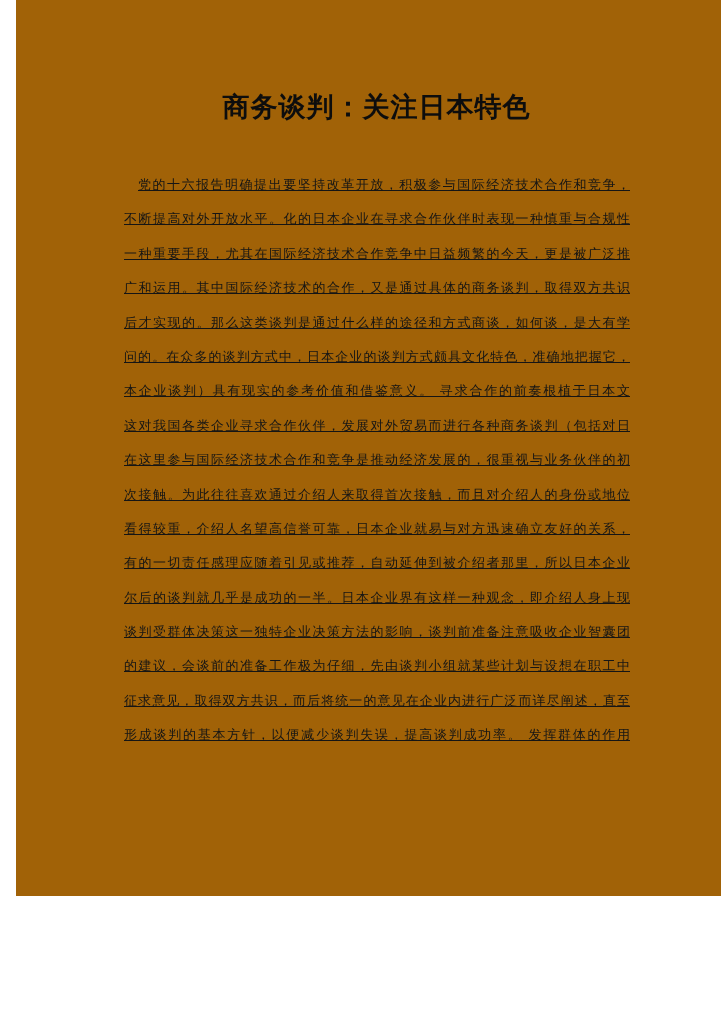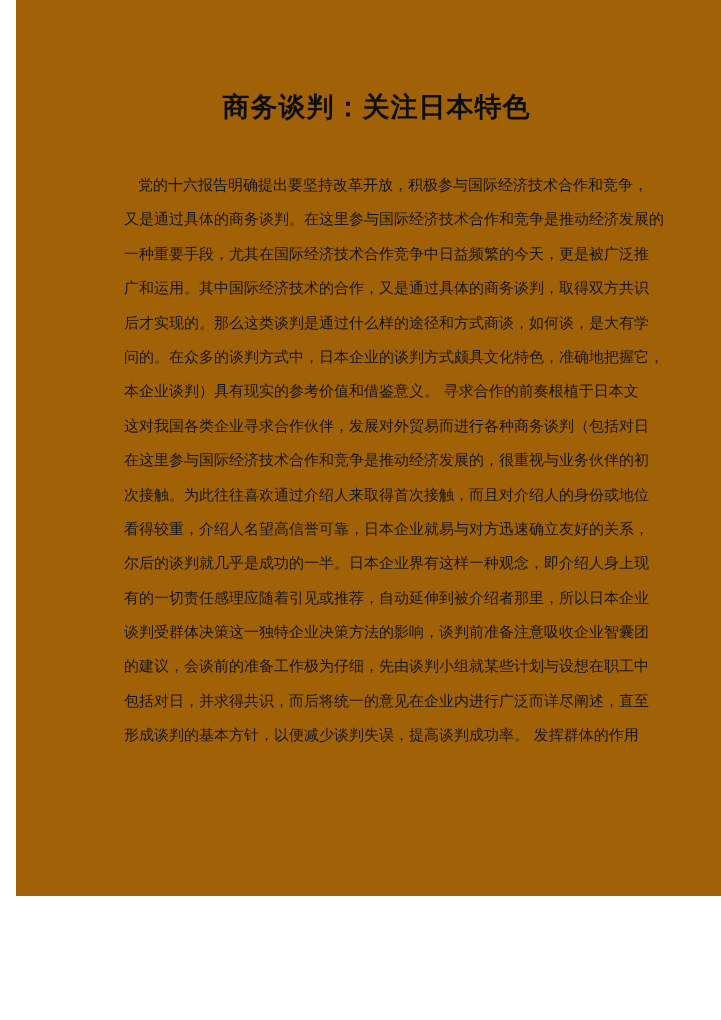--- a/index.html
+++ b/index.html
@@ -38,48 +38,49 @@
     .body-text {
       position: absolute;
       top: 168px;
       left: 108px;
       width: 506px;
     }
     .line {
       display: block;
       height: 34.4px;
       line-height: 34.4px;
-      font-size: 15px;
+      font-size: 13px;
       white-space: nowrap;
       text-align: justify;
       text-align-last: justify;
       color: #151515;
+      text-decoration: underline;
     }
     .line.indent {
       padding-left: 14px;
     }
   </style>
 </head>
 <body>
 
 <div class="page">
   <div class="title">商务谈判：关注日本特色</div>
 
   <div class="body-text">
     <span class="line indent">党的十六报告明确提出要坚持改革开放，积极参与国际经济技术合作和竞争，</span>
-    <span class="line">又是通过具体的商务谈判。在这里参与国际经济技术合作和竞争是推动经济发展的</span>
+    <span class="line">不断提高对外开放水平。化的日本企业在寻求合作伙伴时表现一种慎重与合规性</span>
     <span class="line">一种重要手段，尤其在国际经济技术合作竞争中日益频繁的今天，更是被广泛推</span>
     <span class="line">广和运用。其中国际经济技术的合作，又是通过具体的商务谈判，取得双方共识</span>
     <span class="line">后才实现的。那么这类谈判是通过什么样的途径和方式商谈，如何谈，是大有学</span>
     <span class="line">问的。在众多的谈判方式中，日本企业的谈判方式颇具文化特色，准确地把握它，</span>
     <span class="line">本企业谈判）具有现实的参考价值和借鉴意义。 寻求合作的前奏根植于日本文</span>
     <span class="line">这对我国各类企业寻求合作伙伴，发展对外贸易而进行各种商务谈判（包括对日</span>
     <span class="line">在这里参与国际经济技术合作和竞争是推动经济发展的，很重视与业务伙伴的初</span>
     <span class="line">次接触。为此往往喜欢通过介绍人来取得首次接触，而且对介绍人的身份或地位</span>
     <span class="line">看得较重，介绍人名望高信誉可靠，日本企业就易与对方迅速确立友好的关系，</span>
+    <span class="line">有的一切责任感理应随着引见或推荐，自动延伸到被介绍者那里，所以日本企业</span>
     <span class="line">尔后的谈判就几乎是成功的一半。日本企业界有这样一种观念，即介绍人身上现</span>
-    <span class="line">有的一切责任感理应随着引见或推荐，自动延伸到被介绍者那里，所以日本企业</span>
     <span class="line">谈判受群体决策这一独特企业决策方法的影响，谈判前准备注意吸收企业智囊团</span>
     <span class="line">的建议，会谈前的准备工作极为仔细，先由谈判小组就某些计划与设想在职工中</span>
-    <span class="line">包括对日，并求得共识，而后将统一的意见在企业内进行广泛而详尽阐述，直至</span>
+    <span class="line">征求意见，取得双方共识，而后将统一的意见在企业内进行广泛而详尽阐述，直至</span>
     <span class="line">形成谈判的基本方针，以便减少谈判失误，提高谈判成功率。 发挥群体的作用</span>
   </div>
 </div>
 
 </body></html>

